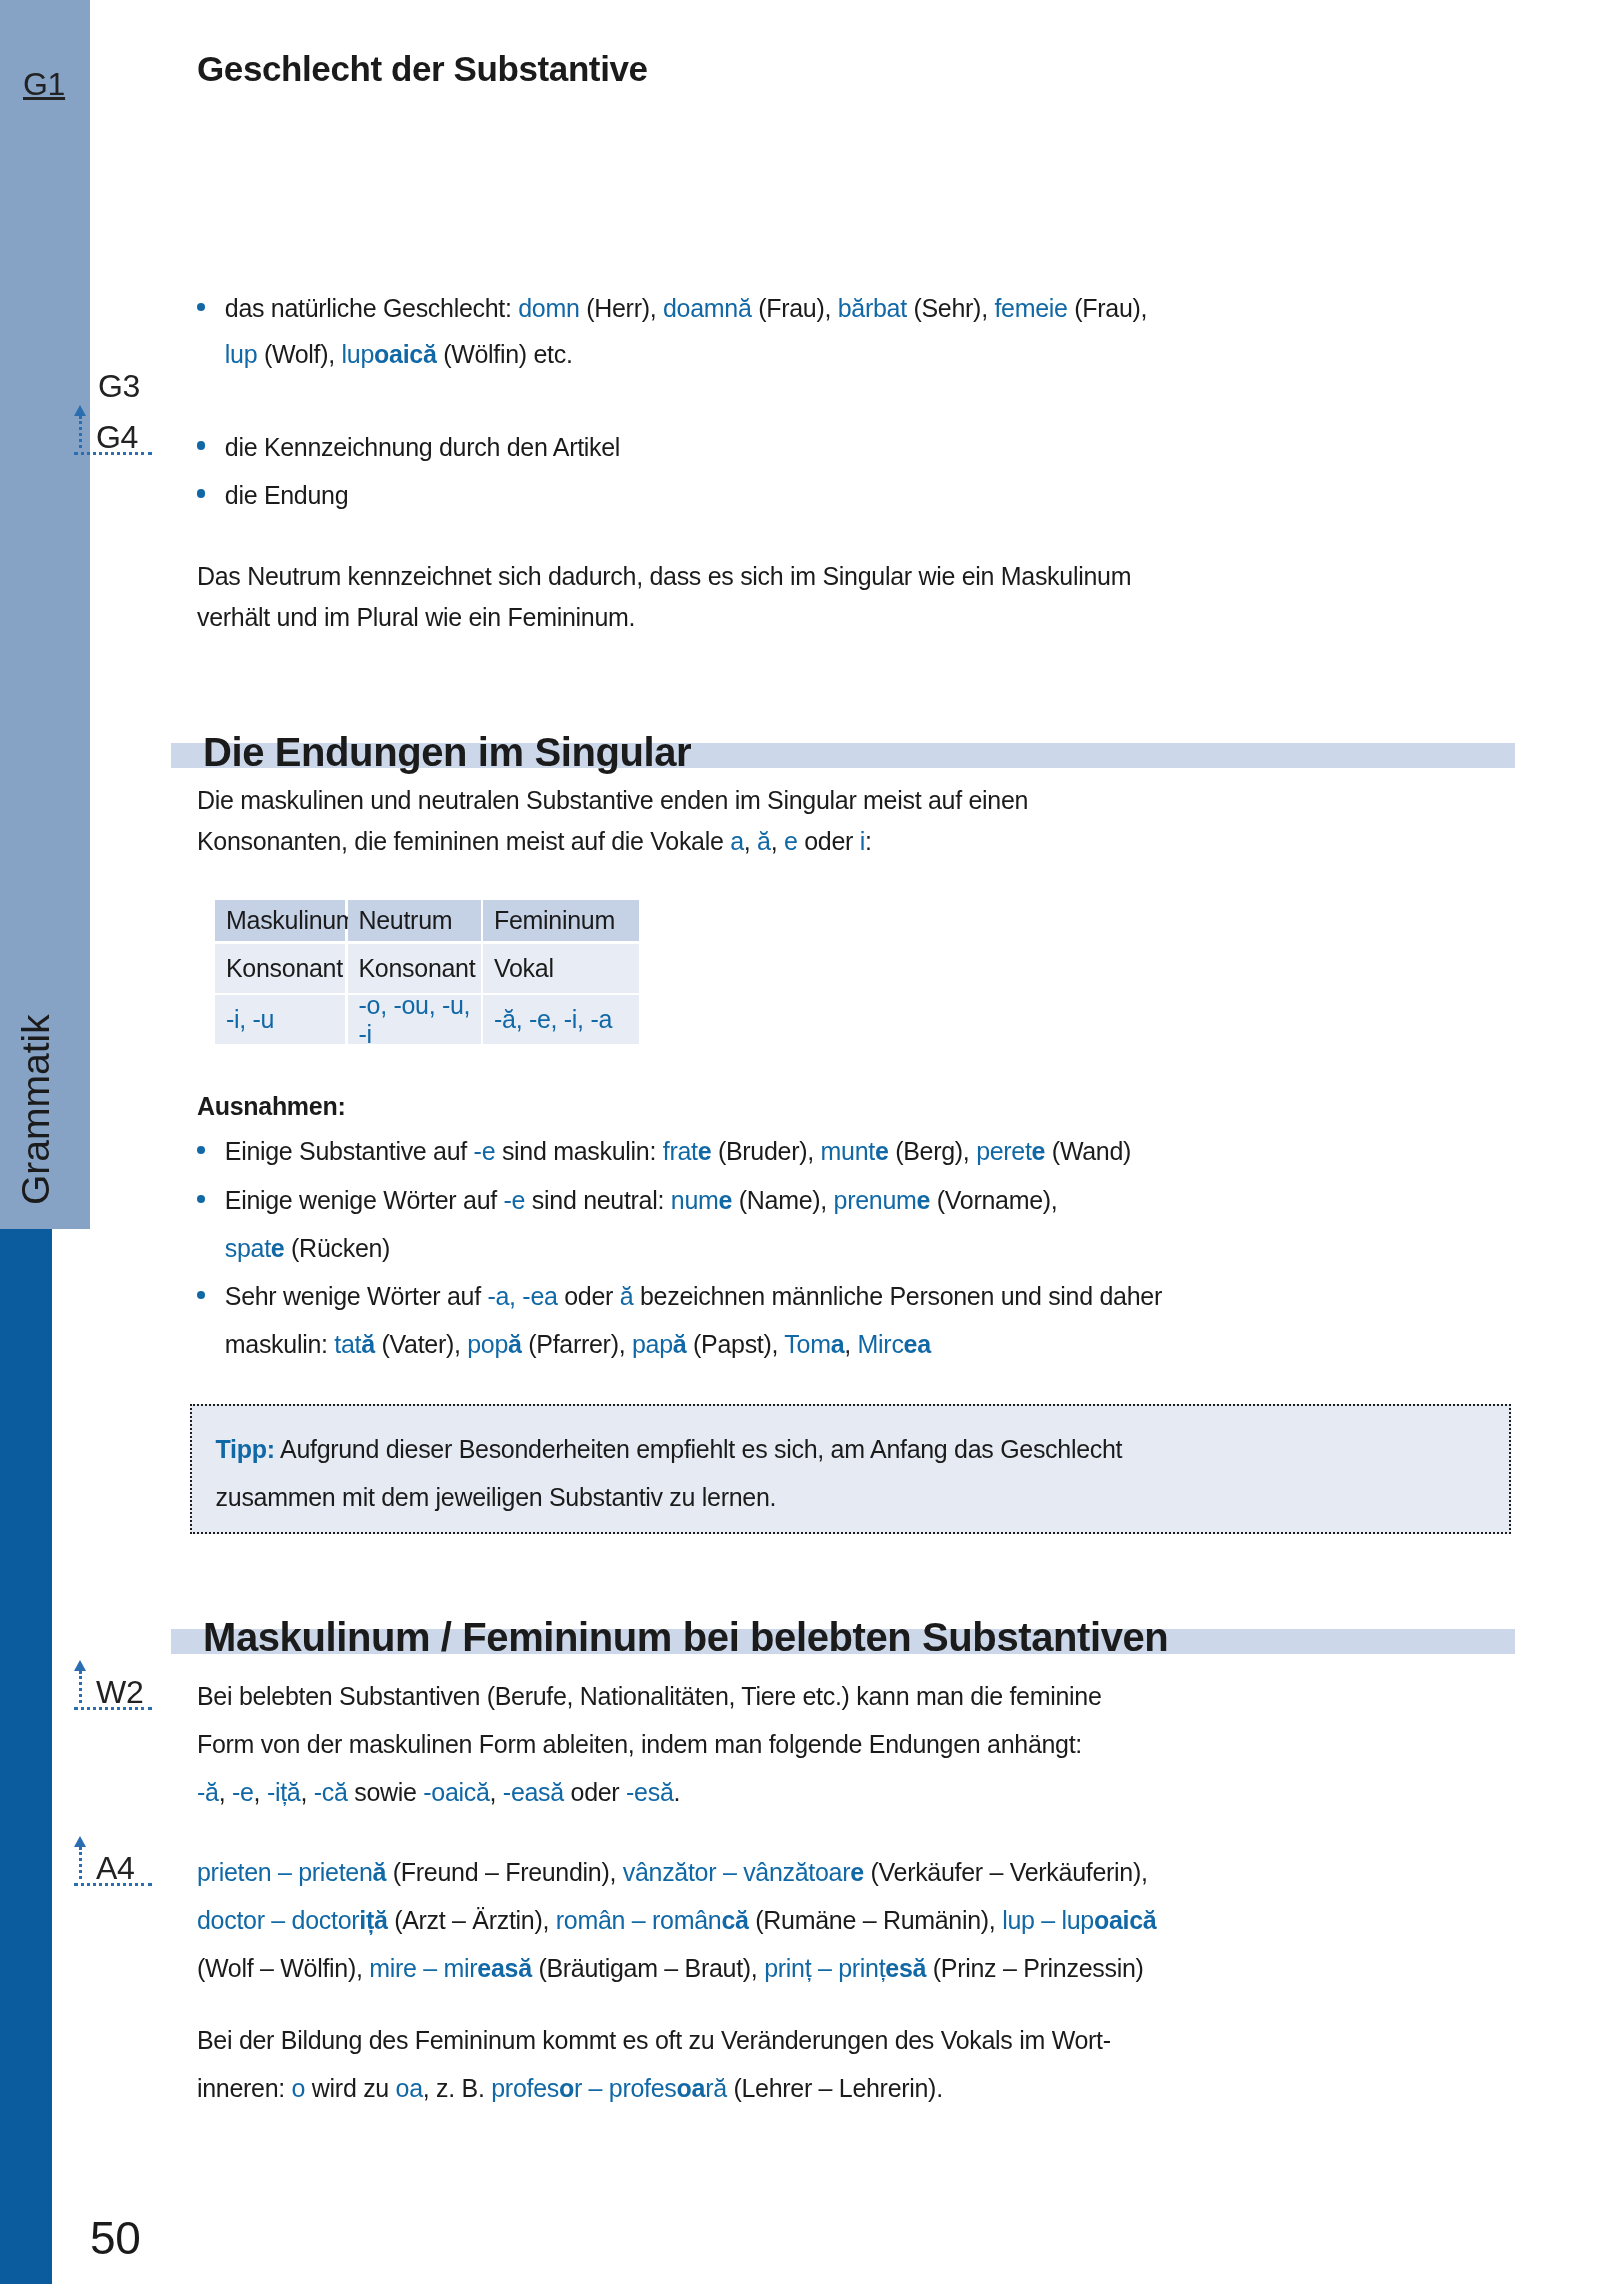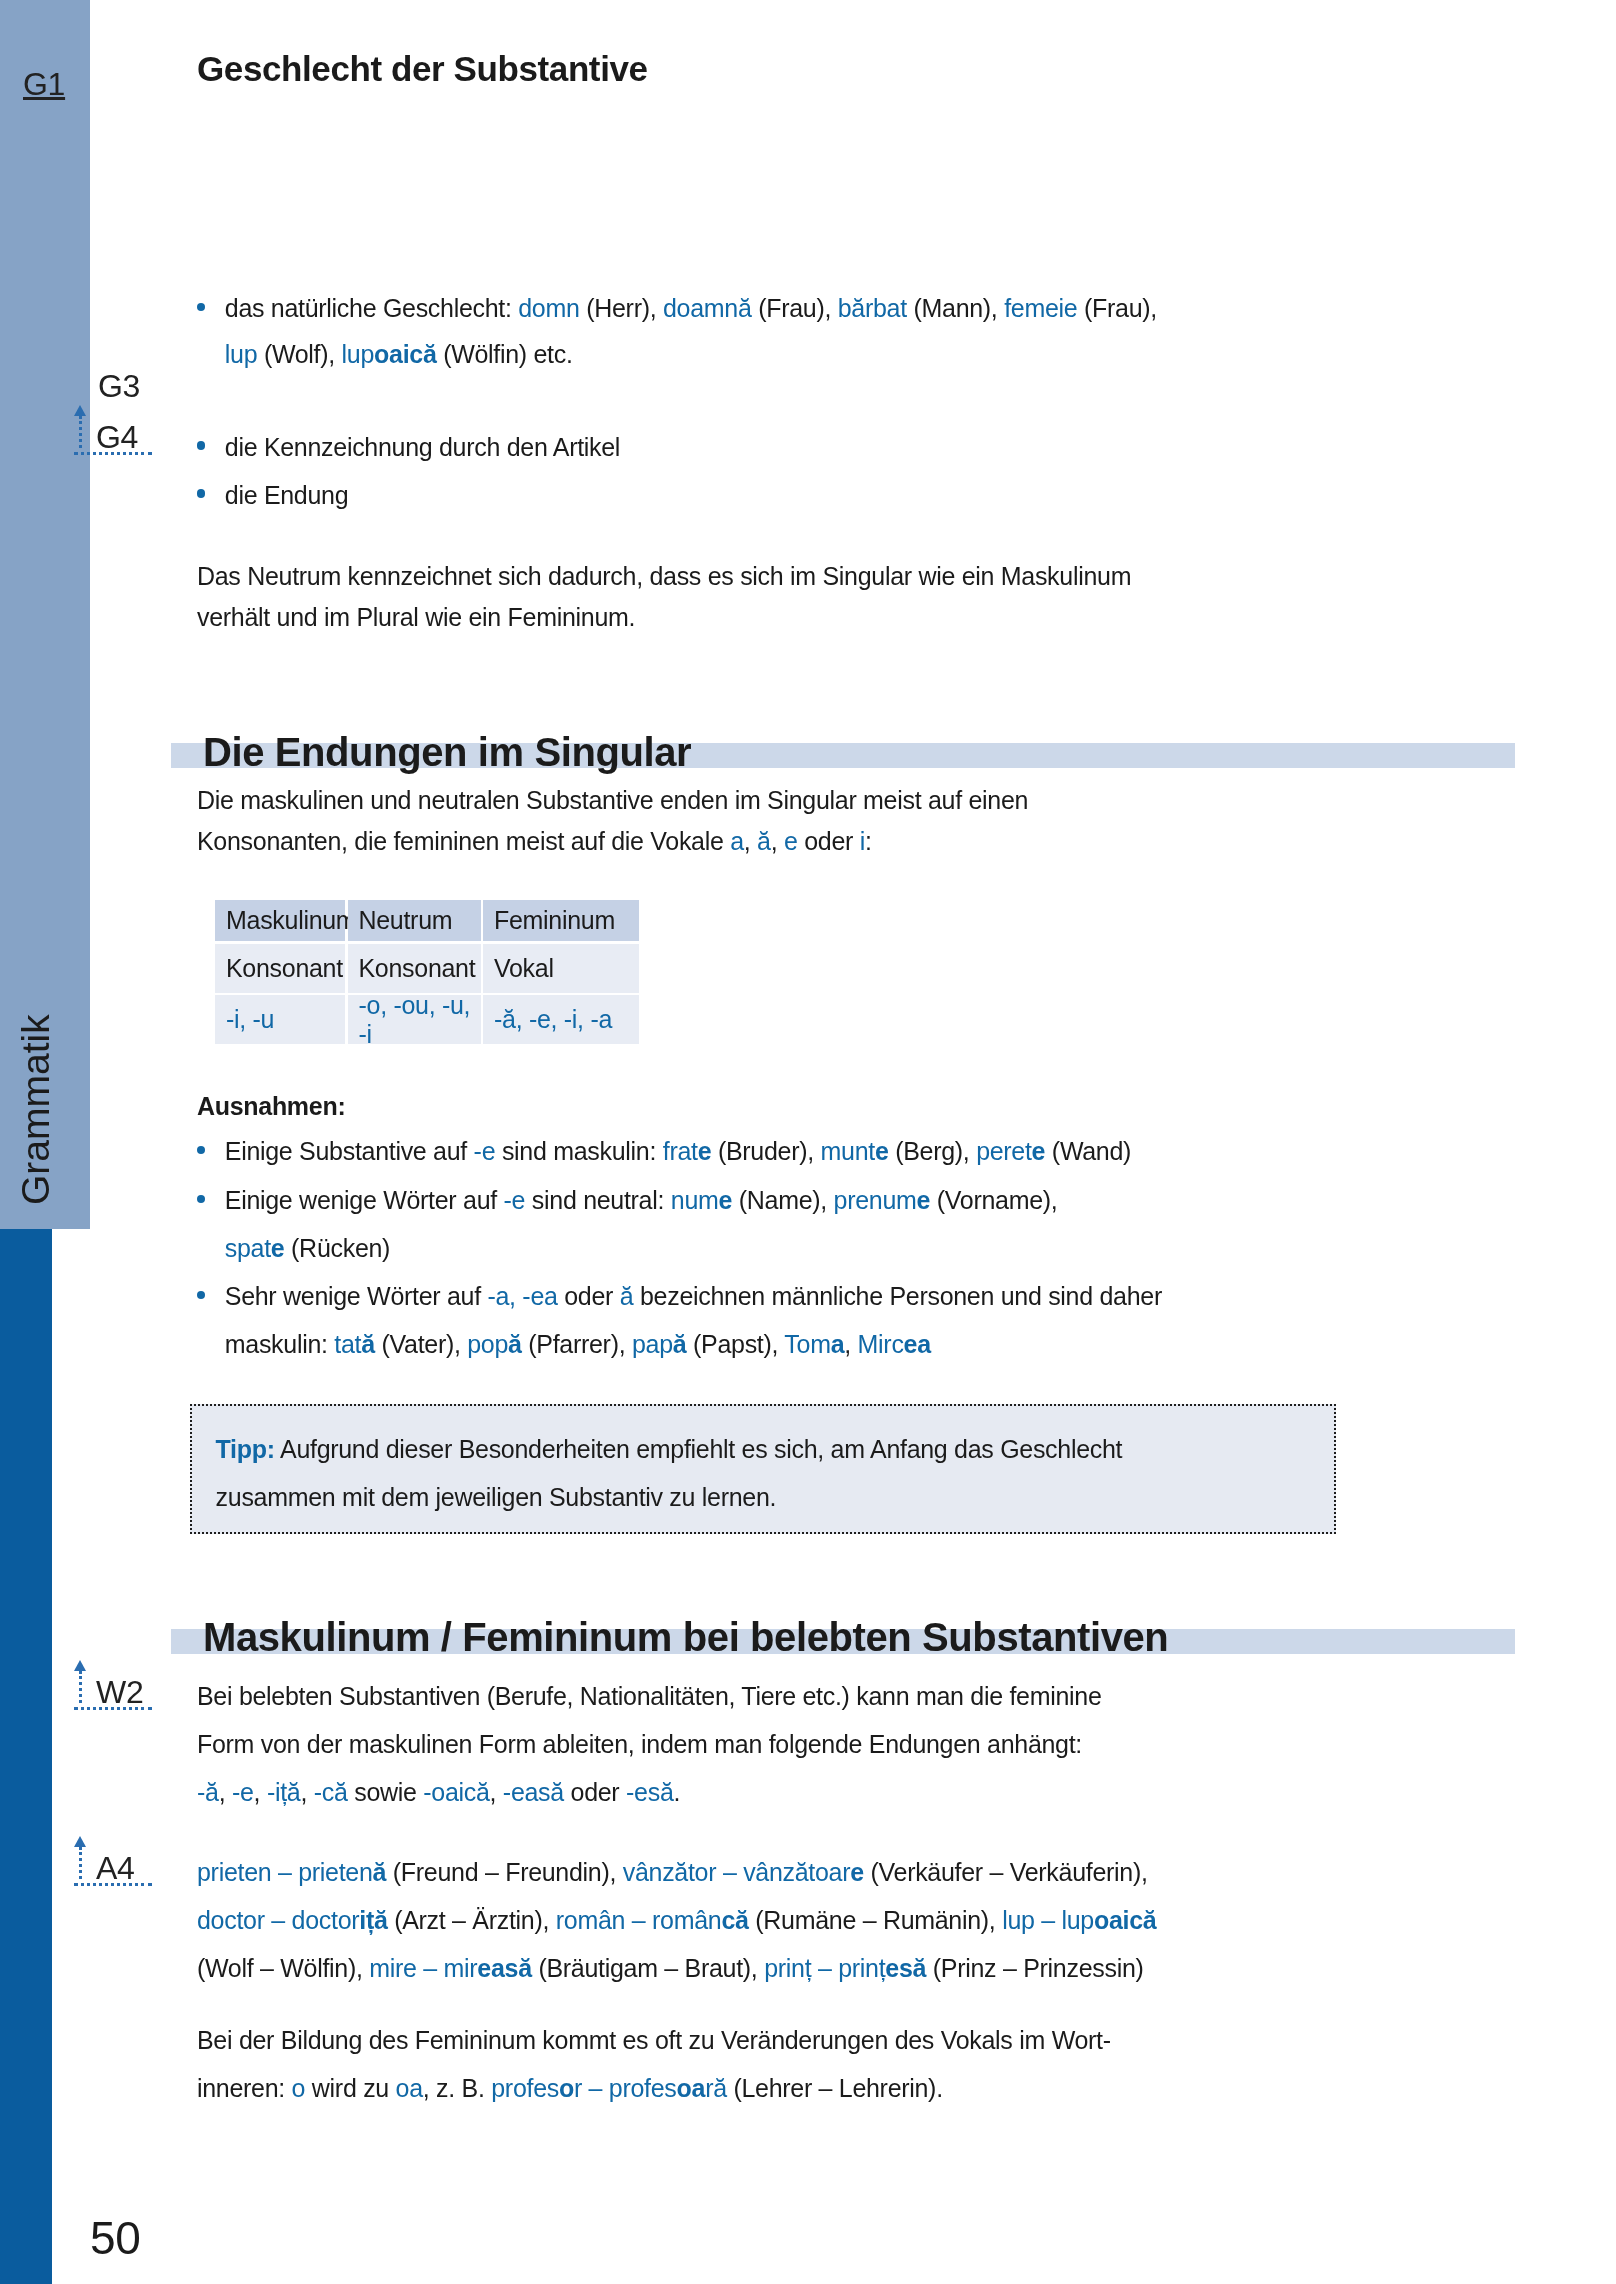--- a/index.html
+++ b/index.html
@@ -67,21 +67,21 @@
     grid-template-columns:130px 133px 156px;
     grid-template-rows:41px 49px 49px;
     gap:2.5px;font-size:25px;margin-left:44px;
   }
   .gtable .cell{display:flex;align-items:center;padding-left:11px;background:var(--trow);}
   .gtable .hcell{background:var(--thead);}
   .gtable .bluecell{color:var(--blue);}
 
   
   .tipbox{
-    left:190px;top:1404px;width:1146px;height:130px;box-sizing:border-box;
+    left:190px;top:1404px;width:1321px;height:130px;box-sizing:border-box;
     background:var(--tipbg);border:2.5px dotted #1d1d1d;
     padding:19.4px 23.6px;font-size:25px;line-height:48px;
   }
 
   .pageno{left:90px;top:2211px;font-size:46px;}
 </style>
 </head>
 <body>
 
 <div class="page">
@@ -90,21 +90,21 @@
   <div class="abs side-dark"></div>
   <div class="abs vlabel">Grammatik</div>
 
   <div class="abs mcode" style="left:23px;top:66px;text-decoration:underline;">G1</div>
 
   <div class="abs title">Geschlecht der Substantive</div>
 
 
   <div class="abs bullet" style="top:285px;">
     <span class="dot dot-m54"></span>
-    <div class="body-text lh54 rich"><span>das natürliche Geschlecht: </span><span class="t-b">domn</span><span> (Herr), </span><span class="t-b">doamnă</span><span> (Frau), </span><span class="t-b">bărbat</span><span> (Mann), </span><span class="t-b">femeie</span><span> (Frau),
+    <div class="body-text lh54 rich"><span>das natürliche Geschlecht: </span><span class="t-b">domn</span><span> (Herr), </span><span class="t-b">doamnă</span><span> (Frau), </span><span class="t-b">bărbat</span><span> (Sehr), </span><span class="t-b">femeie</span><span> (Frau),
 </span><span class="t-b">lup</span><span> (Wolf), </span><span class="t-b">lup</span><span class="t-bb">oaică</span><span> (Wölfin) etc.</span></div>
   </div>
   <div class="abs bullet" style="top:391px;margin-top:36px;">
     <span class="dot dot-m48"></span>
     <div class="body-text rich"><span>die Kennzeichnung durch den Artikel</span></div>
   </div>
   <div class="abs bullet" style="top:475px;">
     <span class="dot dot-m48"></span>
     <div class="body-text rich"><span>die Endung</span></div>
   </div>

